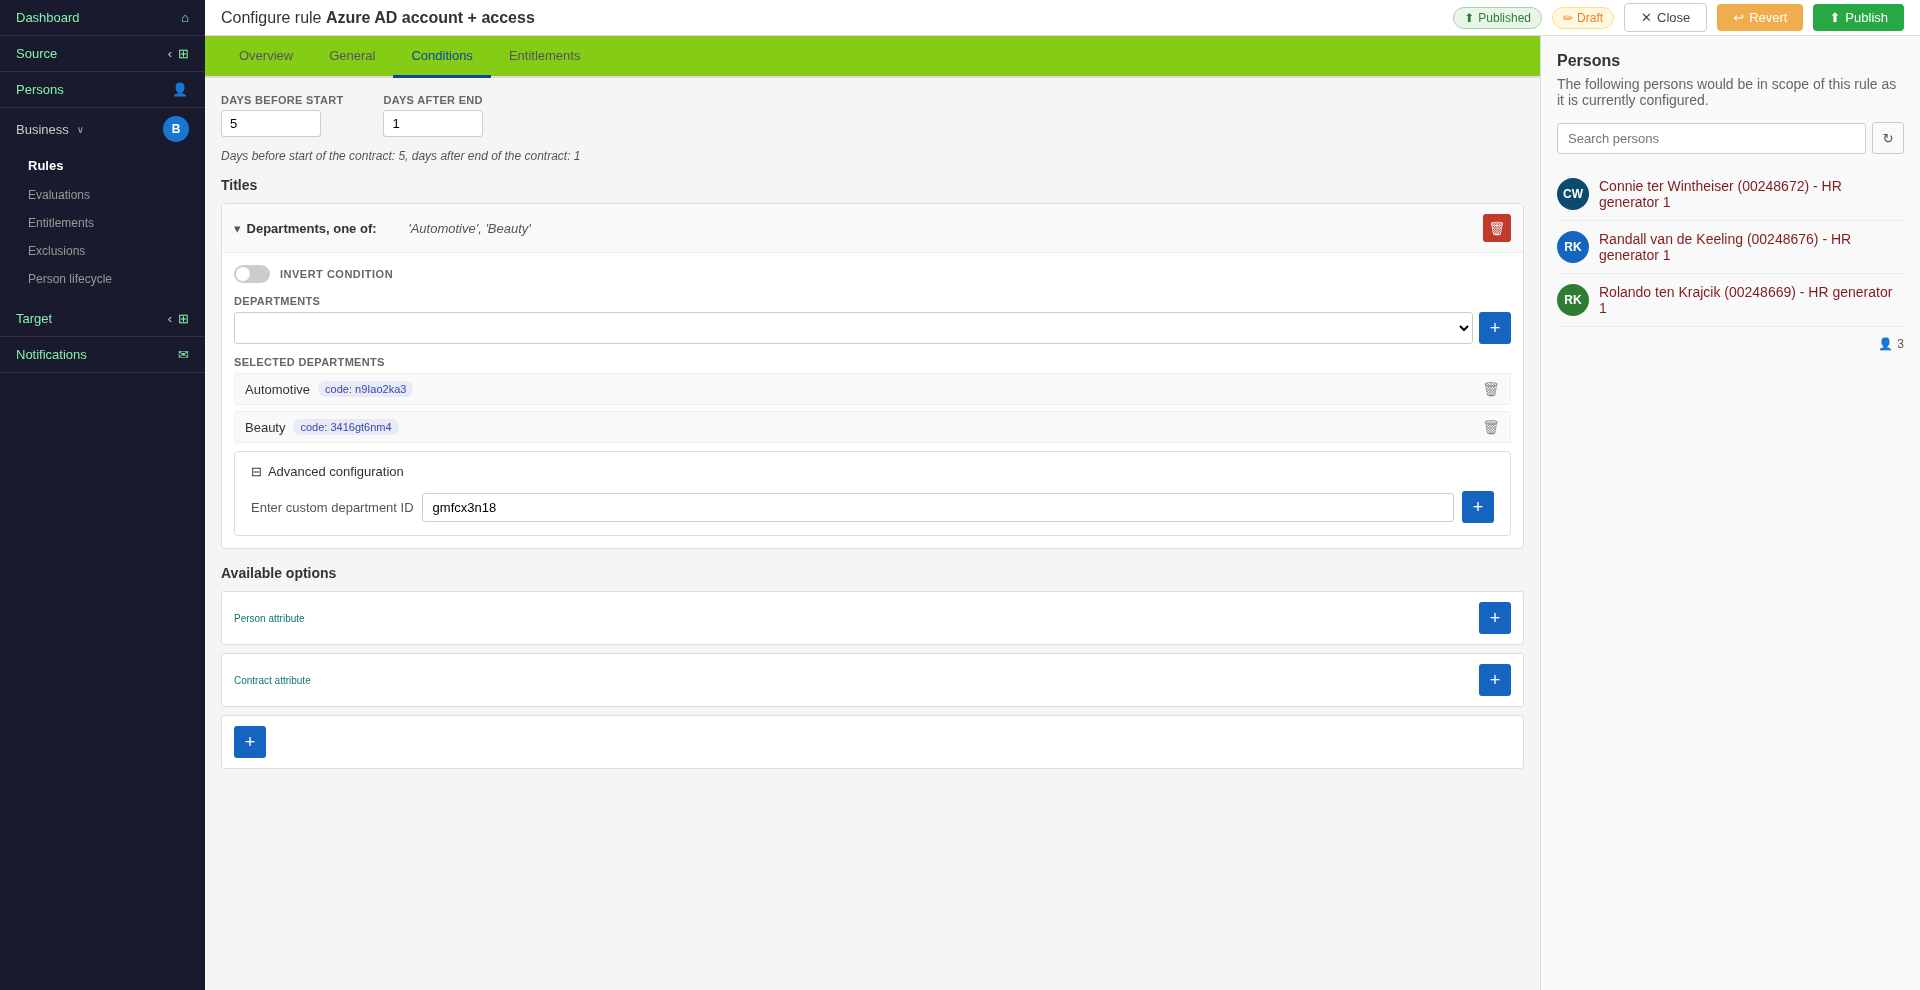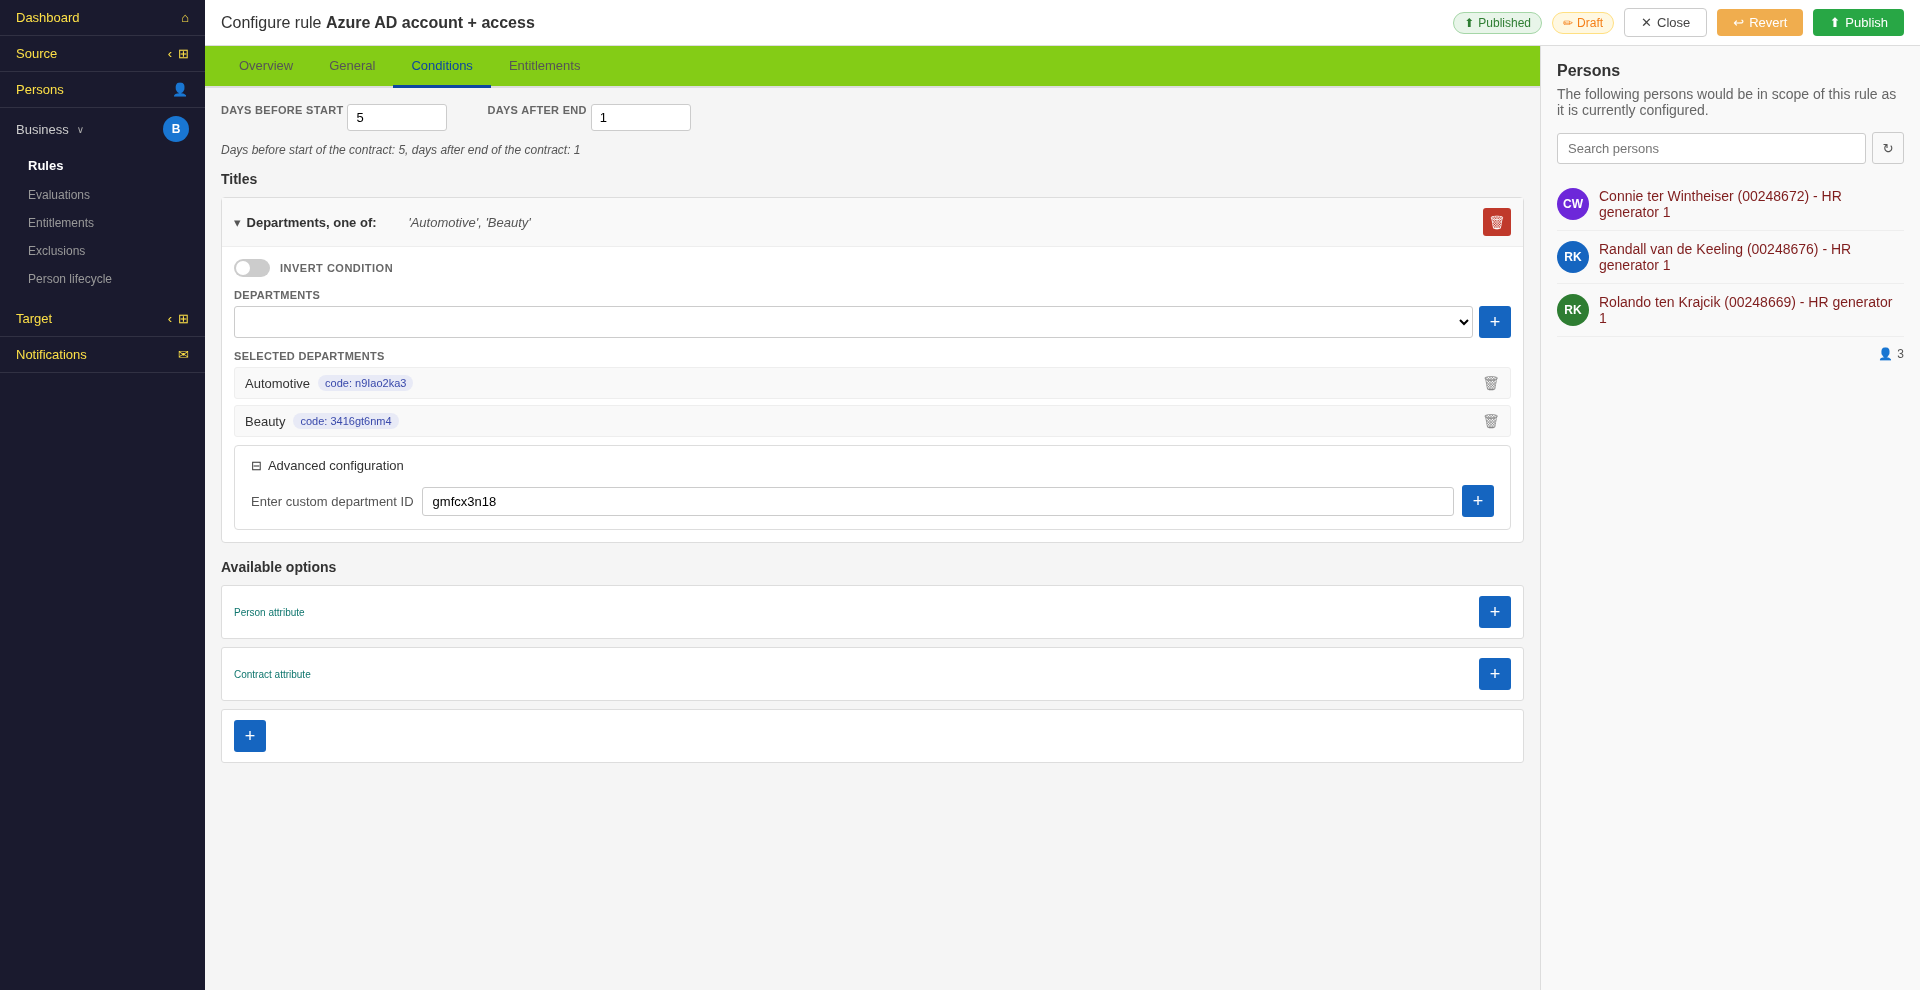--- a/index.html
+++ b/index.html
@@ -1,31 +1,31 @@
 <!DOCTYPE html>
 <html><head>
   <meta charset="utf-8">
   <style>
     * { box-sizing: border-box; margin: 0; padding: 0; }
     body { font-family: -apple-system, BlinkMacSystemFont, 'Segoe UI', sans-serif; font-size: 13px; background: #f0f0f0; display: flex; height: 990px; overflow: hidden; }
 
     
     .sidebar { width: 205px; background: #1a1a2e; color: #ccc; flex-shrink: 0; display: flex; flex-direction: column; }
-    .sidebar-top { padding: 10px 16px; display: flex; align-items: center; justify-content: space-between; color: #fde047; font-size: 13px; border-bottom: 1px solid rgba(255,255,255,0.1); }
+    .sidebar-top { padding: 10px 16px; display: flex; align-items: center; justify-content: space-between; color: #86efac; font-size: 13px; border-bottom: 1px solid rgba(255,255,255,0.1); }
     .sidebar-sub { padding: 7px 28px; color: #999; cursor: pointer; font-size: 12px; }
     .business-row { padding: 8px 16px; display: flex; align-items: center; gap: 8px; color: #ccc; cursor: pointer; }
     .business-row .chevron { color: #aaa; font-size: 10px; }
     .business-badge { width: 26px; height: 26px; border-radius: 50%; background: #1976d2; display: flex; align-items: center; justify-content: center; color: #fff; font-size: 12px; font-weight: bold; margin-left: auto; }
     .rules-item { padding: 8px 28px; color: #fff; font-weight: 600; font-size: 13px; }
 
     
     .main { flex: 1; display: flex; flex-direction: column; overflow: hidden; }
 
     
-    .topbar { background: #fff; padding: 0 16px; display: flex; align-items: center; height: 46px; border-bottom: 1px solid #ddd; gap: 10px; }
+    .topbar { background: #fff; padding: 0 16px; display: flex; align-items: center; height: 36px; border-bottom: 1px solid #ddd; gap: 10px; }
     .topbar-title { font-size: 16px; color: #333; flex: 1; }
     .topbar-title strong { font-weight: 700; }
     .status-badge { display: inline-flex; align-items: center; gap: 4px; padding: 3px 10px; border-radius: 12px; font-size: 12px; font-weight: 500; }
     .badge-published { background: #e8f5e9; color: #2e7d32; border: 1px solid #a5d6a7; }
     .badge-draft { background: #fff8e1; color: #f57f17; border: 1px solid #ffe082; }
     .btn { padding: 6px 16px; border-radius: 4px; border: none; cursor: pointer; font-size: 13px; font-weight: 500; display: inline-flex; align-items: center; gap: 5px; }
     .btn-close { background: #fff; border: 1px solid #ccc; color: #444; }
     .btn-revert { background: #f0ad4e; color: #fff; }
     .btn-publish { background: #28a745; color: #fff; }
 
@@ -36,21 +36,21 @@
     .tab-panel { flex: 1; display: flex; flex-direction: column; overflow: hidden; }
     .tabs { display: flex; background: #84cc16; border-bottom: 2px solid #ddd; padding: 0 16px; }
     .tab { padding: 12px 18px; cursor: pointer; font-size: 13px; color: #555; border-bottom: 3px solid transparent; margin-bottom: -2px; }
     .tab.active { color: #0d47a1; border-bottom-color: #0d47a1; font-weight: 400; }
 
     
     .form-body { flex: 1; overflow-y: auto; padding: 16px; background: #f5f5f5; }
 
     
     .days-row { display: flex; gap: 40px; margin-bottom: 12px; }
-    .field-group { display: flex; gap: 4px; }
+    .field-group { display: flex; flex-direction: column; gap: 4px; }
     .field-label { font-size: 11px; color: #666; font-weight: 600; text-transform: uppercase; letter-spacing: 0.3px; }
     .field-input { padding: 5px 8px; border: 1px solid #ccc; border-radius: 3px; width: 100px; font-size: 13px; background: #fff; }
     .days-desc { font-size: 12px; color: #555; font-style: italic; margin-bottom: 14px; }
 
     
     .section-title { font-size: 14px; color: #333; font-weight: 600; margin-bottom: 10px; }
 
     
     .condition-block { background: #fff; border: 1px solid #ddd; border-radius: 4px; margin-bottom: 12px; }
     .condition-header { display: flex; align-items: center; padding: 10px 12px; background: #f9f9f9; border-bottom: 1px solid #eee; }
@@ -91,21 +91,21 @@
     
     .persons-panel { width: 380px; background: #f9f9f9; border-left: 1px solid #ddd; padding: 16px; overflow-y: auto; flex-shrink: 0; }
     .persons-title { font-size: 16px; font-weight: 600; color: #333; margin-bottom: 6px; }
     .persons-desc { font-size: 14px; color: #666; margin-bottom: 14px; }
     .search-row { display: flex; align-items: center; gap: 6px; margin-bottom: 14px; }
     .search-input { flex: 1; padding: 7px 10px; border: 1px solid #ccc; border-radius: 3px; font-size: 13px; background: #fff; }
     .btn-refresh { background: none; border: 1px solid #ccc; border-radius: 3px; width: 32px; height: 32px; cursor: pointer; display: flex; align-items: center; justify-content: center; color: #555; }
 
     .person-row { display: flex; align-items: center; gap: 10px; padding: 10px 0; border-bottom: 1px solid #eee; }
     .person-avatar { width: 32px; height: 32px; border-radius: 50%; display: flex; align-items: center; justify-content: center; font-size: 12px; font-weight: 600; color: #fff; flex-shrink: 0; }
-    .avatar-cw { background: #6d28d9; align-items: center; }
+    .avatar-cw { background: #0c4a6e; align-items: center; }
     .avatar-rk1 { background: #1565c0; }
     .avatar-rk2 { background: #2e7d32; }
     .person-name { font-size: 14px; color: #7f1d1d; }
 
     
     .persons-footer { margin-top: 10px; text-align: right; color: #555; font-size: 12px; display: flex; align-items: center; justify-content: flex-end; gap: 4px; }
 
     
     ::-webkit-scrollbar { width: 6px; }
     ::-webkit-scrollbar-thumb { background: #bbb; border-radius: 3px; }

